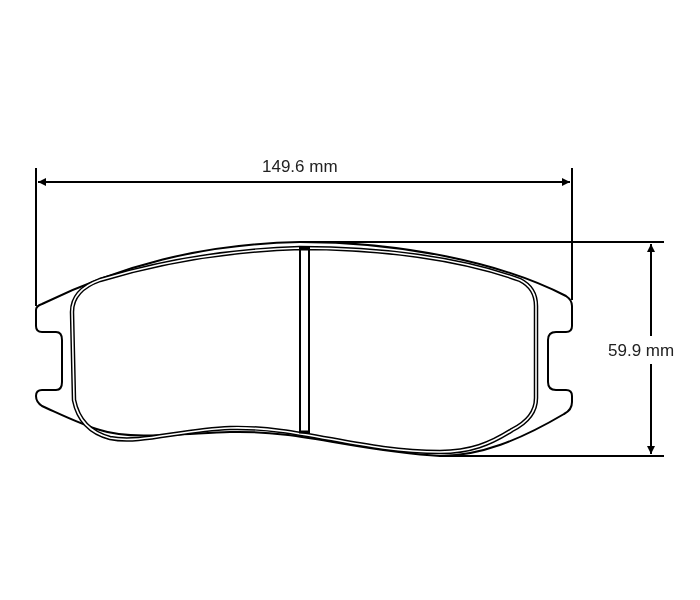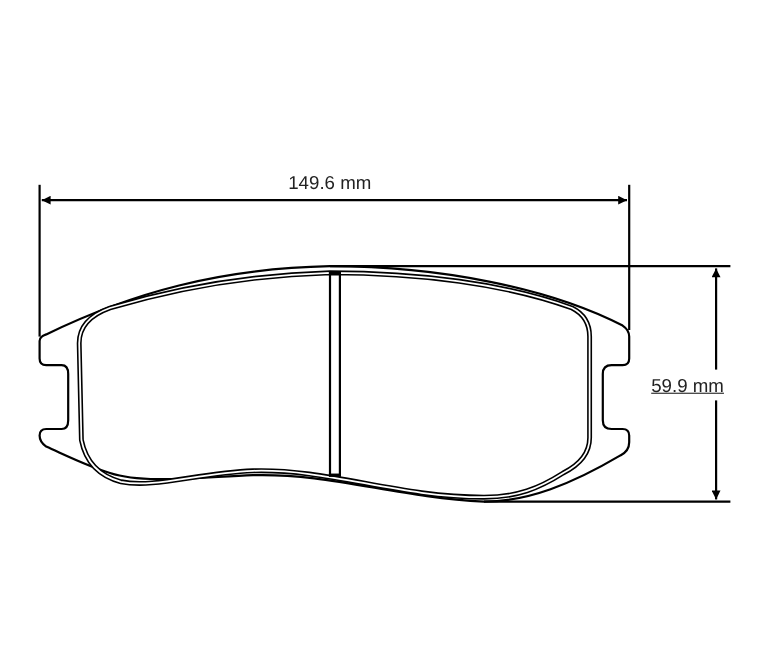--- a/index.html
+++ b/index.html
@@ -1,21 +1,21 @@
 <!DOCTYPE html>
 <html><head>
   <meta charset="utf-8">
   <style>
     html, body { margin: 0; padding: 0; background: #ffffff; }
     body { width: 700px; height: 600px; position: relative; overflow: hidden; font-family: "Liberation Sans", sans-serif; }
     .canvas { position: absolute; left: 0; top: 0; width: 700px; height: 496px; }
     svg { position: absolute; left: 0; top: 0; }
     .label { position: absolute; font-size: 17px; color: #222222; white-space: nowrap; font-family: "Liberation Sans", sans-serif; }
     .width-label { left: 262px; top: 157px; }
-    .height-label { left: 592px; top: 341px; text-decoration: underline; }
+    .height-label { left: 608px; top: 341px; }
     .depth-label { left: 342px; top: 316px; }
   </style>
 </head>
 <body>
 
 <div class="canvas">
   <svg width="700" height="600" viewBox="0 0 700 600">
     <defs>
       <marker id="arr" viewBox="0 0 10 10" refX="10" refY="5" markerWidth="14" markerHeight="8" markerUnits="userSpaceOnUse" orient="auto-start-reverse">
         <path d="M0,0 L10,5 L0,10 z" fill="#000"></path>

